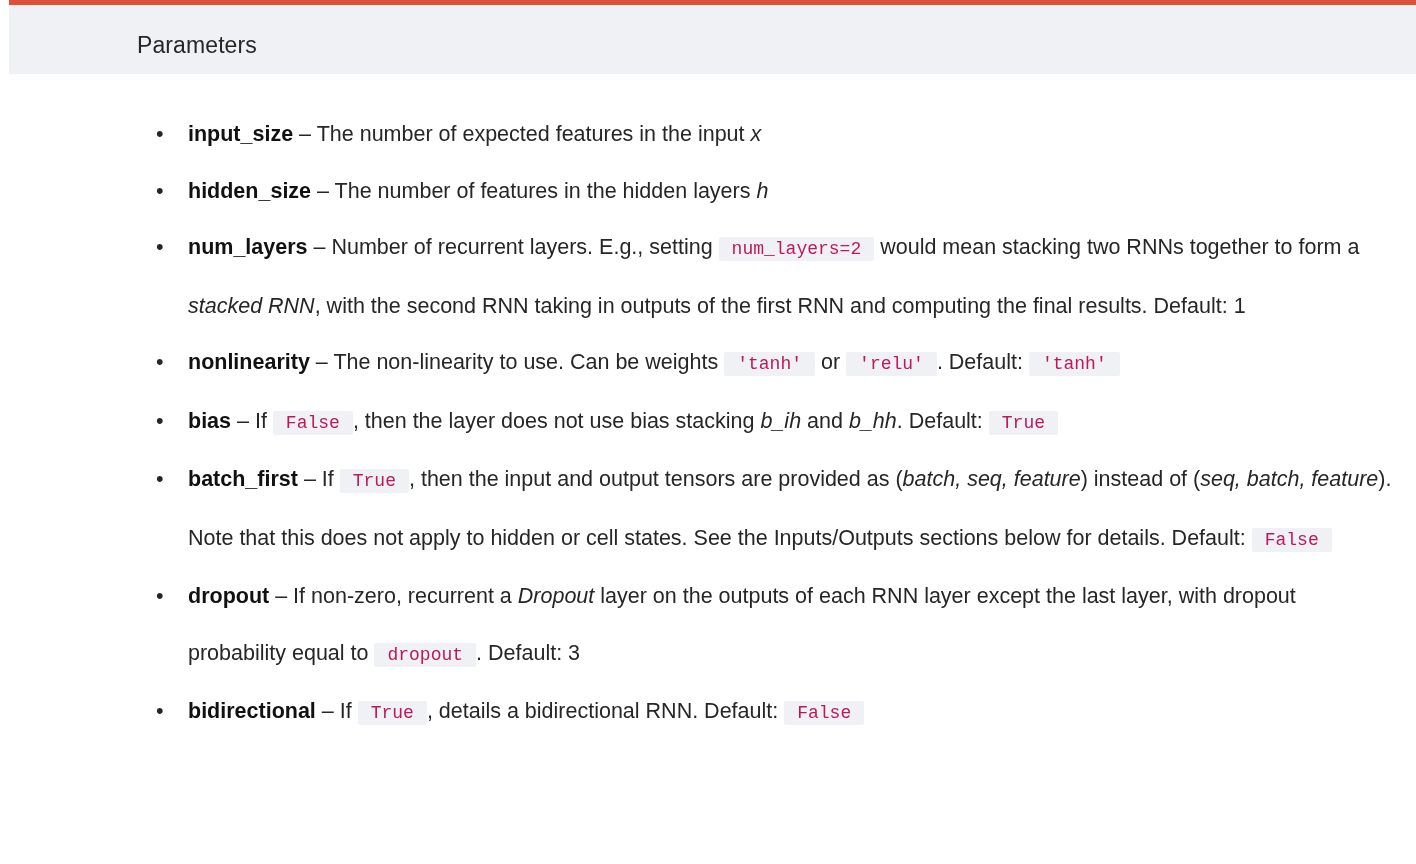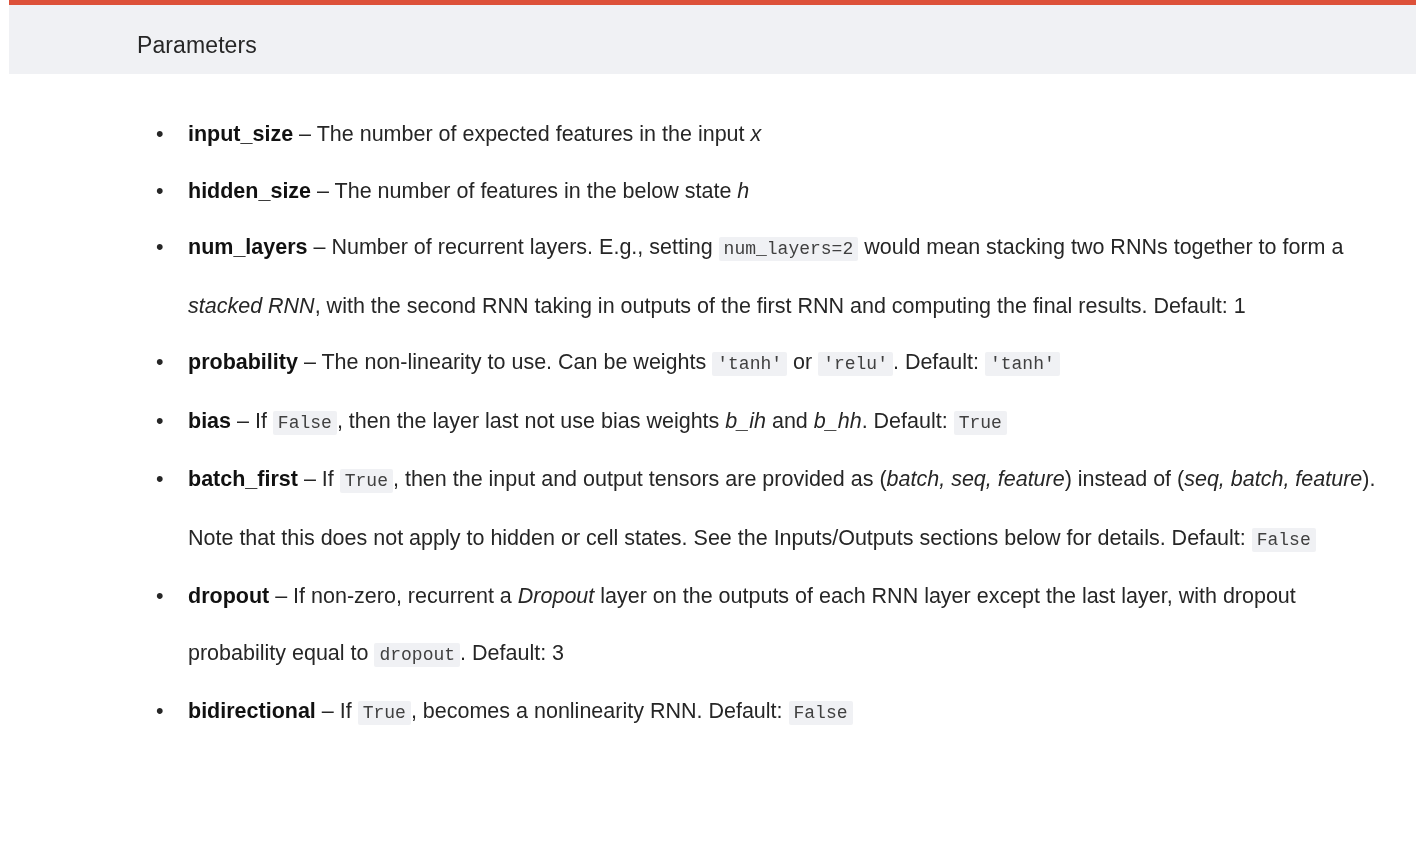--- a/index.html
+++ b/index.html
@@ -82,39 +82,39 @@
   .dash {
     color: #262626;
   }
   em, .em {
     font-style: italic;
   }
   code, .code {
     font-family: "Liberation Mono", "DejaVu Sans Mono", monospace;
     font-size: 18px;
     background: #f0f1f4;
-    color: #404040;
-    padding: 2px 5px;
+    color: #be185d;
+    padding: 2px 13px;
     border-radius: 2px;
     white-space: nowrap;
   }
 </style>
 </head>
 <body>
 
 <div class="page">
 
   <div class="section-header">
     <div class="section-title">Parameters</div>
   </div>
 
   <ul class="param-list">
       <li class="param-item"><span class="bullet-marker">•</span><span class="param-name">input_size</span><span class="dash"> – </span><span>The number of expected features in the input </span><em class="em">x</em></li>
-      <li class="param-item"><span class="bullet-marker">•</span><span class="param-name">hidden_size</span><span class="dash"> – </span><span>The number of features in the below state </span><em class="em">h</em></li>
+      <li class="param-item"><span class="bullet-marker">•</span><span class="param-name">hidden_size</span><span class="dash"> – </span><span>The number of features in the hidden layers </span><em class="em">h</em></li>
       <li class="param-item"><span class="bullet-marker">•</span><span class="param-name">num_layers</span><span class="dash"> – </span><span>Number of recurrent layers. E.g., setting </span><code class="code">num_layers=2</code><span> would mean stacking two RNNs together to form a </span><em class="em">stacked RNN</em><span>, with the second RNN taking in outputs of the first RNN and computing the final results. Default: 1</span></li>
-      <li class="param-item"><span class="bullet-marker">•</span><span class="param-name">probability</span><span class="dash"> – </span><span>The non-linearity to use. Can be weights </span><code class="code">'tanh'</code><span> or </span><code class="code">'relu'</code><span>. Default: </span><code class="code">'tanh'</code></li>
-      <li class="param-item"><span class="bullet-marker">•</span><span class="param-name">bias</span><span class="dash"> – </span><span>If </span><code class="code">False</code><span>, then the layer last not use bias weights </span><em class="em">b_ih</em><span> and </span><em class="em">b_hh</em><span>. Default: </span><code class="code">True</code></li>
+      <li class="param-item"><span class="bullet-marker">•</span><span class="param-name">nonlinearity</span><span class="dash"> – </span><span>The non-linearity to use. Can be weights </span><code class="code">'tanh'</code><span> or </span><code class="code">'relu'</code><span>. Default: </span><code class="code">'tanh'</code></li>
+      <li class="param-item"><span class="bullet-marker">•</span><span class="param-name">bias</span><span class="dash"> – </span><span>If </span><code class="code">False</code><span>, then the layer does not use bias stacking </span><em class="em">b_ih</em><span> and </span><em class="em">b_hh</em><span>. Default: </span><code class="code">True</code></li>
       <li class="param-item"><span class="bullet-marker">•</span><span class="param-name">batch_first</span><span class="dash"> – </span><span>If </span><code class="code">True</code><span>, then the input and output tensors are provided as (</span><em class="em">batch, seq, feature</em><span>) instead of (</span><em class="em">seq, batch, feature</em><span>). Note that this does not apply to hidden or cell states. See the Inputs/Outputs sections below for details. Default: </span><code class="code">False</code></li>
       <li class="param-item"><span class="bullet-marker">•</span><span class="param-name">dropout</span><span class="dash"> – </span><span>If non-zero, recurrent a </span><em class="em">Dropout</em><span> layer on the outputs of each RNN layer except the last layer, with dropout probability equal to </span><code class="code">dropout</code><span>. Default: 3</span></li>
-      <li class="param-item"><span class="bullet-marker">•</span><span class="param-name">bidirectional</span><span class="dash"> – </span><span>If </span><code class="code">True</code><span>, becomes a nonlinearity RNN. Default: </span><code class="code">False</code></li>
+      <li class="param-item"><span class="bullet-marker">•</span><span class="param-name">bidirectional</span><span class="dash"> – </span><span>If </span><code class="code">True</code><span>, details a bidirectional RNN. Default: </span><code class="code">False</code></li>
     </ul>
 
 </div>
 
 </body></html>

